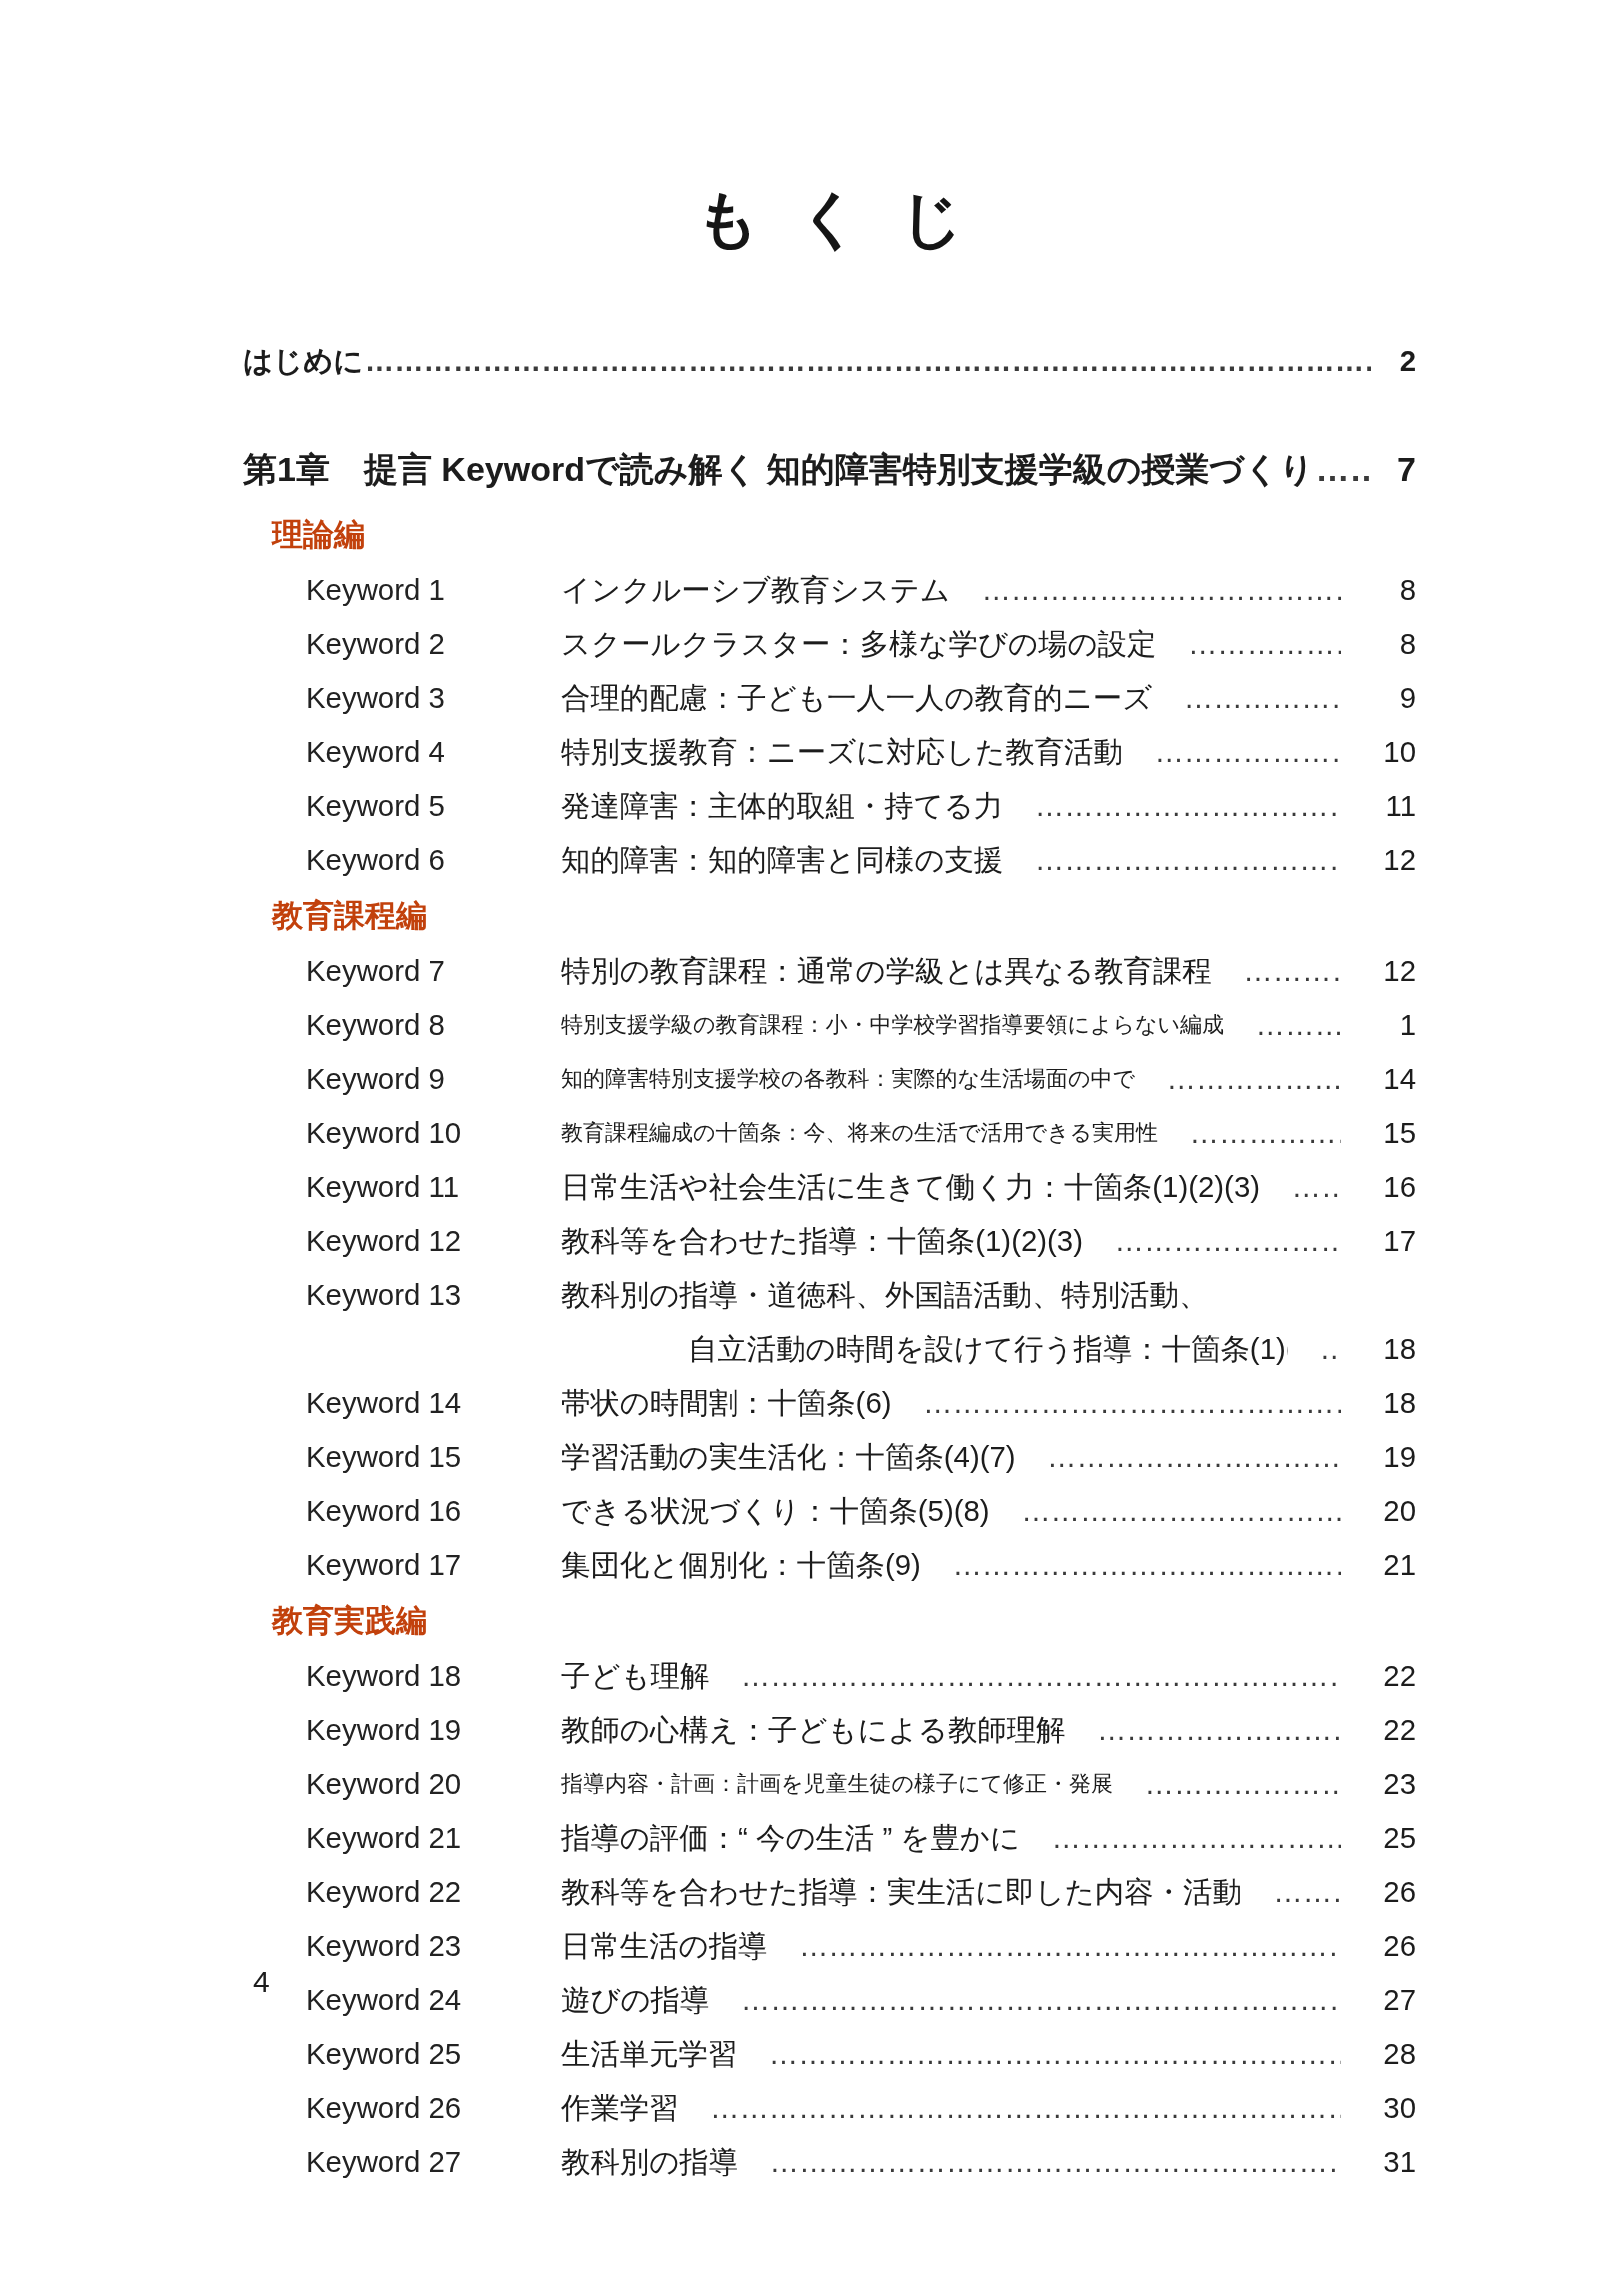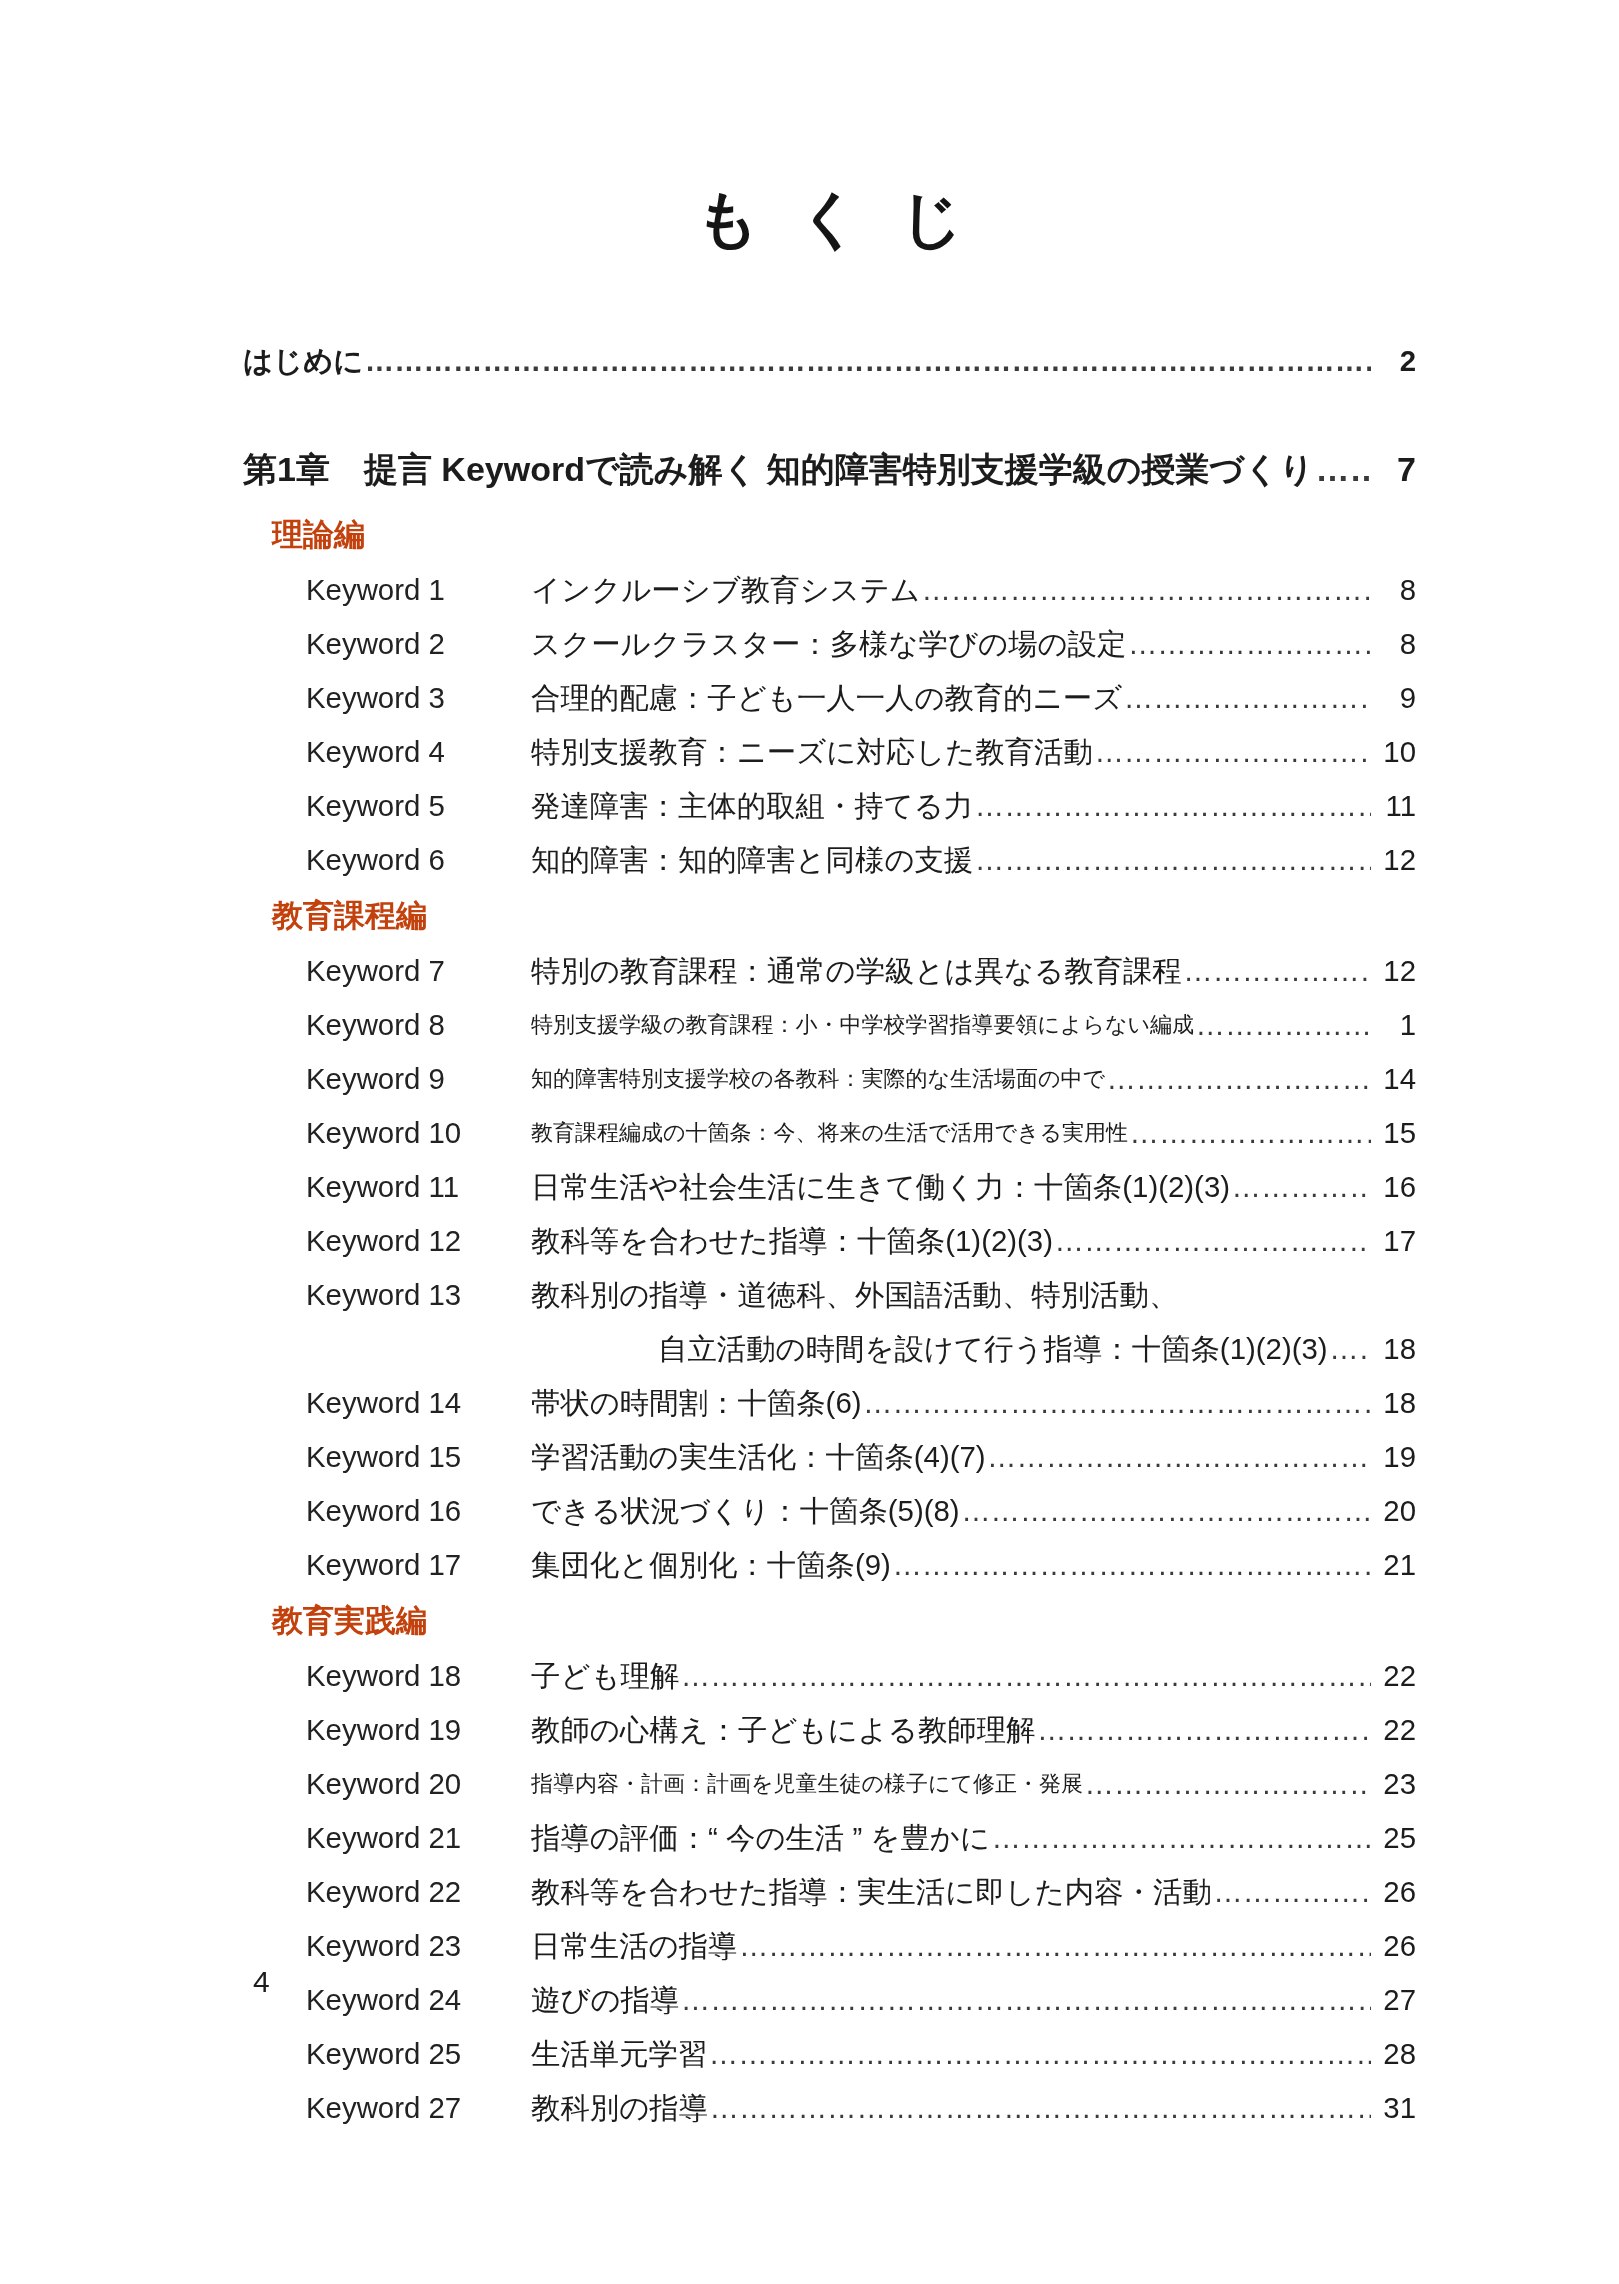--- a/index.html
+++ b/index.html
@@ -46,21 +46,21 @@
     line-height: 63px;
     margin-bottom: 4.5px;
   }
   .section-label {
     font-size: 31px;
     line-height: 57px;
     padding-left: 29px;
     font-weight: 700;
     color: #c2410c;
   }
-  .entry { padding-left: 63px; }
+  .entry { padding-left: 63px; gap: 30px; }
   .kw { flex: 0 0 225px; color: #222; }
   .entry-title { flex: 0 1 auto; overflow: hidden; }
   .entry.small .entry-title { font-size: 22px; }
   .dots {
     flex: 1 1 0;
     overflow: hidden;
     white-space: nowrap;
     margin: 0 1.5px;
     min-width: 21px;
     color: #3a3a3a;
@@ -251,20 +251,26 @@
         <span class="dots"></span>
         <span class="pagenum">27</span>
       </div>
       <div class="row entry">
         <span class="kw">Keyword 25</span>
         <span class="entry-title">生活単元学習</span>
         <span class="dots"></span>
         <span class="pagenum">28</span>
       </div>
       <div class="row entry">
+        <span class="kw">Keyword 26</span>
+        <span class="entry-title">作業学習</span>
+        <span class="dots"></span>
+        <span class="pagenum">30</span>
+      </div>
+      <div class="row entry">
         <span class="kw">Keyword 27</span>
         <span class="entry-title">教科別の指導</span>
         <span class="dots"></span>
         <span class="pagenum">31</span>
       </div>
     </div>
 
   <div class="folio">4</div>
 </div>
 

